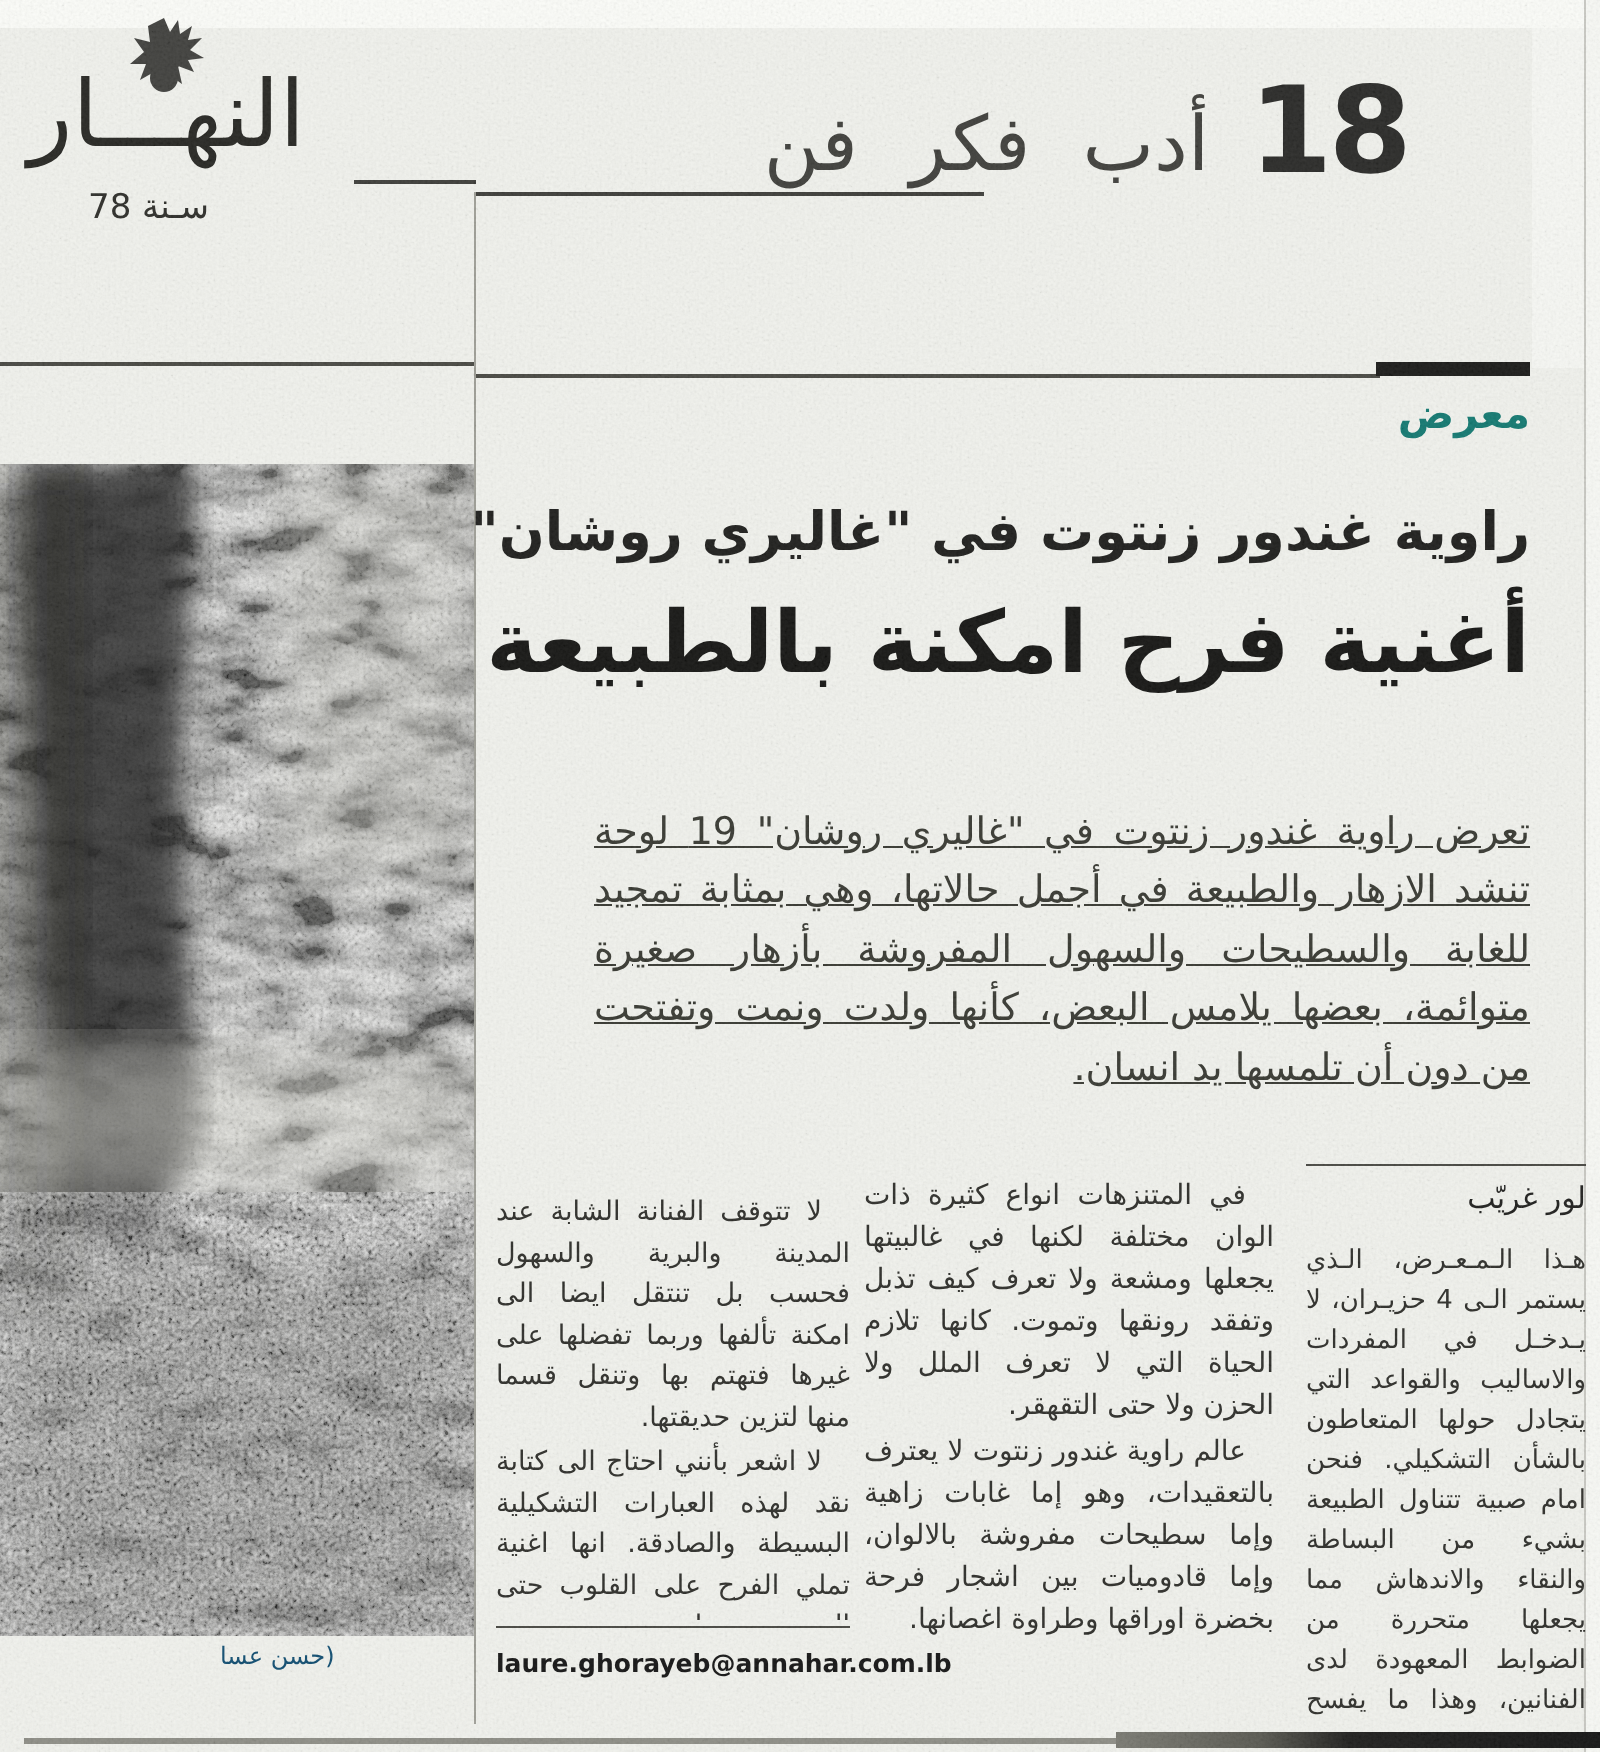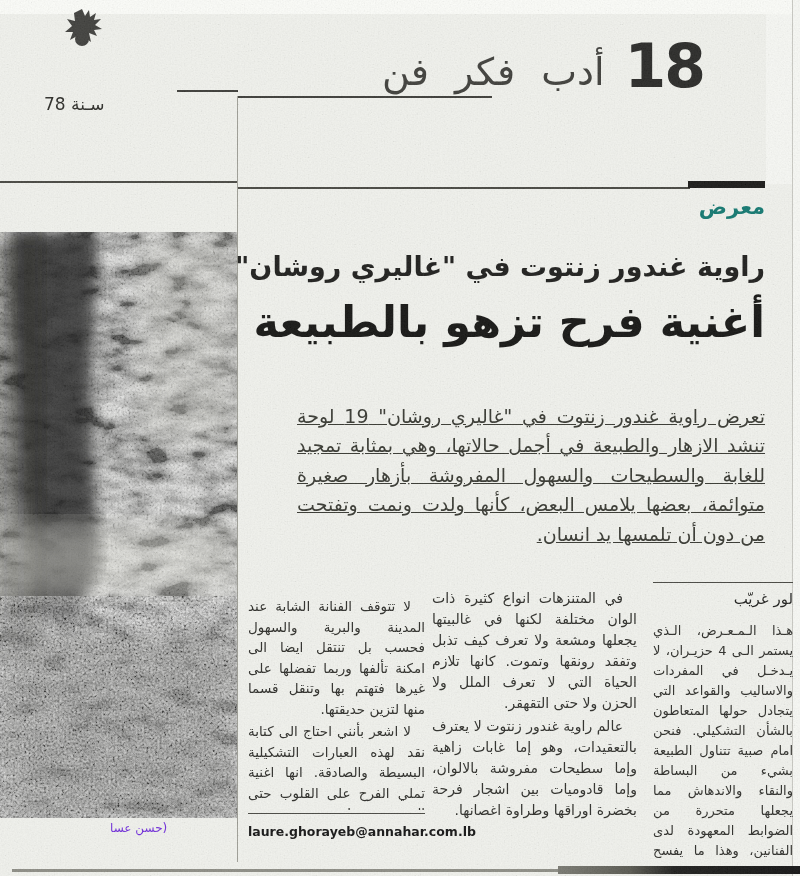--- a/index.html
+++ b/index.html
@@ -41,36 +41,37 @@
   .byline-rule{width:140px;height:1px;background:#45453f;margin-bottom:7px;}
   .byline{font-size:15px;font-weight:normal;margin:0 0 13px 0;text-align:right;color:#1c1c1a;}
   .col2{left:432px;top:588px;width:205px;height:272px;font-size:14px;line-height:1.5;}
   .col3{left:248px;top:596px;width:177px;height:214px;font-size:13.5px;line-height:1.52;}
   .email-rule{left:248px;top:813px;width:177px;height:1px;background:#45453f;}
   .email{left:248px;top:824px;width:190px;font-size:12.5px;font-weight:bold;direction:ltr;
          font-family:"DejaVu Sans",sans-serif;color:#111;}
   
   .photo{left:0;top:232px;width:237px;height:586px;}
   .photo svg{display:block;}
-  .photo-credit{left:110px;top:821px;width:127px;font-size:12px;direction:rtl;text-align:left;color:#6d28d9;}
+  .photo-credit{left:110px;top:821px;width:127px;font-size:12px;direction:rtl;text-align:left;color:#0c4a6e;}
   
   .bottom-thin{left:12px;top:869px;width:630px;height:3px;background:#8b8b83;}
   .bottom-thick{left:558px;top:866px;width:242px;height:8px;
     background:linear-gradient(90deg,#77776f 0%,#55554d 30%,#1b1b19 48%,#101010 100%);}
   .scan-noise{left:0;top:0;width:800px;height:876px;pointer-events:none;opacity:.07;z-index:6;}
 </style>
 </head>
 <body>
 
 <div class="page">
 
   <div class="abs top-white"></div>
   <div class="abs corner-white"></div>
   <div class="abs right-strip"></div>
 
+  <div class="abs logo-word">النهـــار</div>
   <div class="abs rooster">
     <svg width="44" height="50" viewBox="0 0 44 50">
       <path fill="#3d3d3a" d="M22 1 L25 8 L29 2 L30 9 L36 5 L34 12 L41 11 L35 17 L42 21 L34 22 L37 28 L29 25 L31 34 L24 29 L20 37 L17 28 L10 32 L13 24 L5 24 L12 18 L7 11 L15 13 L14 5 Z"></path>
       <circle cx="22" cy="20" r="9" fill="#3d3d3a"></circle>
       <circle cx="22" cy="31" r="7" fill="#3d3d3a"></circle>
     </svg>
   </div>
   <div class="abs years">78 سـنة</div>
 
   <div class="abs header-row">
@@ -81,21 +82,21 @@
 
   <div class="abs rule-logo-a"></div>
   <div class="abs rule-logo-b"></div>
   <div class="abs rule rule-left"></div>
   <div class="abs rule rule-main"></div>
   <div class="abs rule-bar"></div>
   <div class="abs vert-rule"></div>
 
   <div class="abs kicker">معرض</div>
   <div class="abs headline-small">راوية غندور زنتوت في "غاليري روشان"</div>
-  <div class="abs headline-main">أغنية فرح تزهو بالطبيعة</div>
+  <div class="abs headline-main">أغنية فرح امكنة بالطبيعة</div>
   <div class="abs lead">تعرض راوية غندور زنتوت في "غاليري روشان" 19 لوحة تنشد الازهار والطبيعة في أجمل حالاتها، وهي بمثابة تمجيد للغابة والسطيحات والسهول المفروشة بأزهار صغيرة متوائمة، بعضها يلامس البعض، كأنها ولدت ونمت وتفتحت من دون أن تلمسها يد انسان.</div>
 
   <div class="abs col col1">
     <div class="byline-rule"></div>
     <div class="byline">لور غريّب</div>
     <div class="body">
       <p>هـذا الـمـعـرض، الـذي يستمر الـى 4 حزيـران، لا يـدخـل في المفردات والاساليب والقواعد التي يتجادل حولها المتعاطون بالشأن التشكيلي. فنحن امام صبية تتناول الطبيعة بشيء من البساطة والنقاء والاندهاش مما يجعلها متحررة من الضوابط المعهودة لدى الفنانين، وهذا ما يفسح المجال امامها لكي تحول مرئياتها لوحات زاهية فيها ازهار</p>
     </div>
   </div>
 

